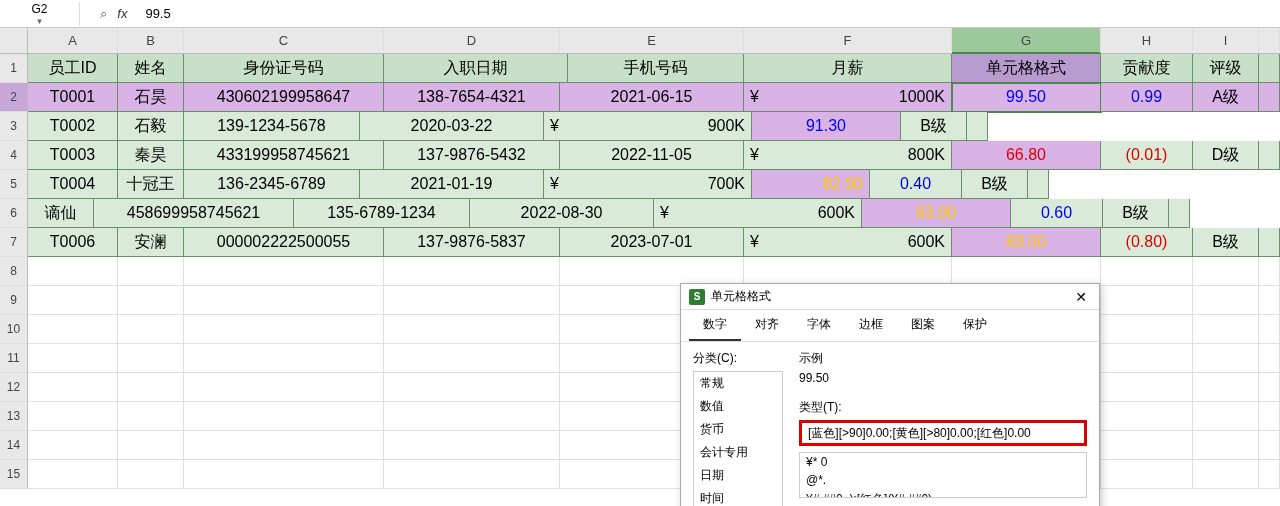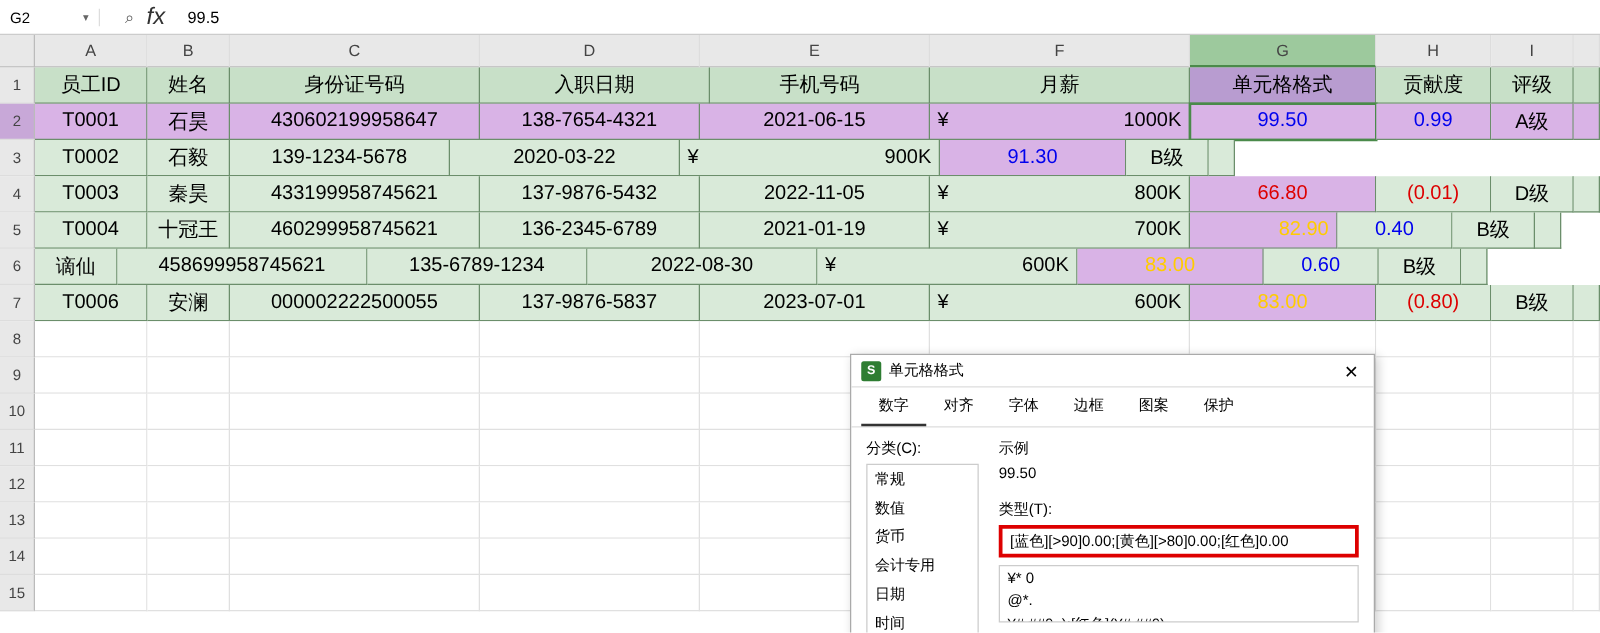--- a/index.html
+++ b/index.html
@@ -1,23 +1,23 @@
 <!DOCTYPE html>
 <html><head>
   <meta charset="utf-8">
   <style>
     * { box-sizing: border-box; margin: 0; padding: 0; }
     body { font-family: "Microsoft YaHei", Arial, sans-serif; font-size: 14px; background: #fff; position: relative; width: 1280px; height: 506px; overflow: hidden; }
     
     .formula-bar { display: flex; align-items: center; height: 28px; border-bottom: 1px solid #ccc; background: #fff; }
-    .name-box { width: 80px; padding: 0 8px; font-size: 12px; border-right: 1px solid #ddd; display: flex; align-items: center; justify-content: space-between; }
+    .name-box { width: 80px; padding: 0 8px; font-size: 12px; border-right: 1px solid #ddd; display: flex; align-items: center; justify-content: space-between; flex-direction: column; }
     .name-box-arrow { font-size: 9px; color: #666; }
     .fx-area { display: flex; align-items: center; gap: 10px; padding-left: 20px; }
     .fx-icon { font-size: 13px; color: #555; }
-    .fx-label { font-style: italic; font-size: 19px; color: #333; }
+    .fx-label { font-style: italic; font-size: 13px; color: #333; }
     .formula-input { font-size: 13px; padding-left: 8px; }
     
     .sheet-area { display: flex; }
     .row-header-col { display: flex; flex-direction: column; }
     .corner-cell { width: 28px; height: 26px; background: #e8e8e8; border-right: 1px solid #bbb; border-bottom: 1px solid #bbb; }
     .row-header { width: 28px; height: 29px; background: #e8e8e8; border-right: 1px solid #bbb; border-bottom: 1px solid #ddd; display: flex; align-items: center; justify-content: center; font-size: 12px; color: #444; }
     .row-header.selected { background: #c8a8d8; }
     
     .grid-area { flex: 1; }
     .col-header-row { display: flex; height: 26px; }
@@ -182,21 +182,20 @@
           </div>
           <div class="cell col-H center " style="width: 92px;">
             <span class="txt-red">(0.01)</span>
           </div>
           <div class="cell col-I center " style="width: 66px;">D级</div>
           <div class="cell col-J" style="width: 21px;"></div>
         </div>
         <div class="data-row">
           <div class="cell col-A center " style="width: 90px;">T0004</div>
           <div class="cell col-B center " style="width: 66px;">十冠王</div>
-          <div class="cell col-C center " style="width: 200px;">460299958745621</div>
           <div class="cell col-D center " style="width: 176px;">136-2345-6789</div>
           <div class="cell col-E center " style="width: 184px;">2021-01-19</div>
           <div class="cell col-F salary" style="width: 208px;">
             <span>¥</span>
             <span>700K</span>
           </div>
           <div class="cell col-G score-col " style="width: 118px; justify-content: flex-end;">
             <span class="txt-yellow">82.90</span>
           </div>
           <div class="cell col-H center " style="width: 92px;">

